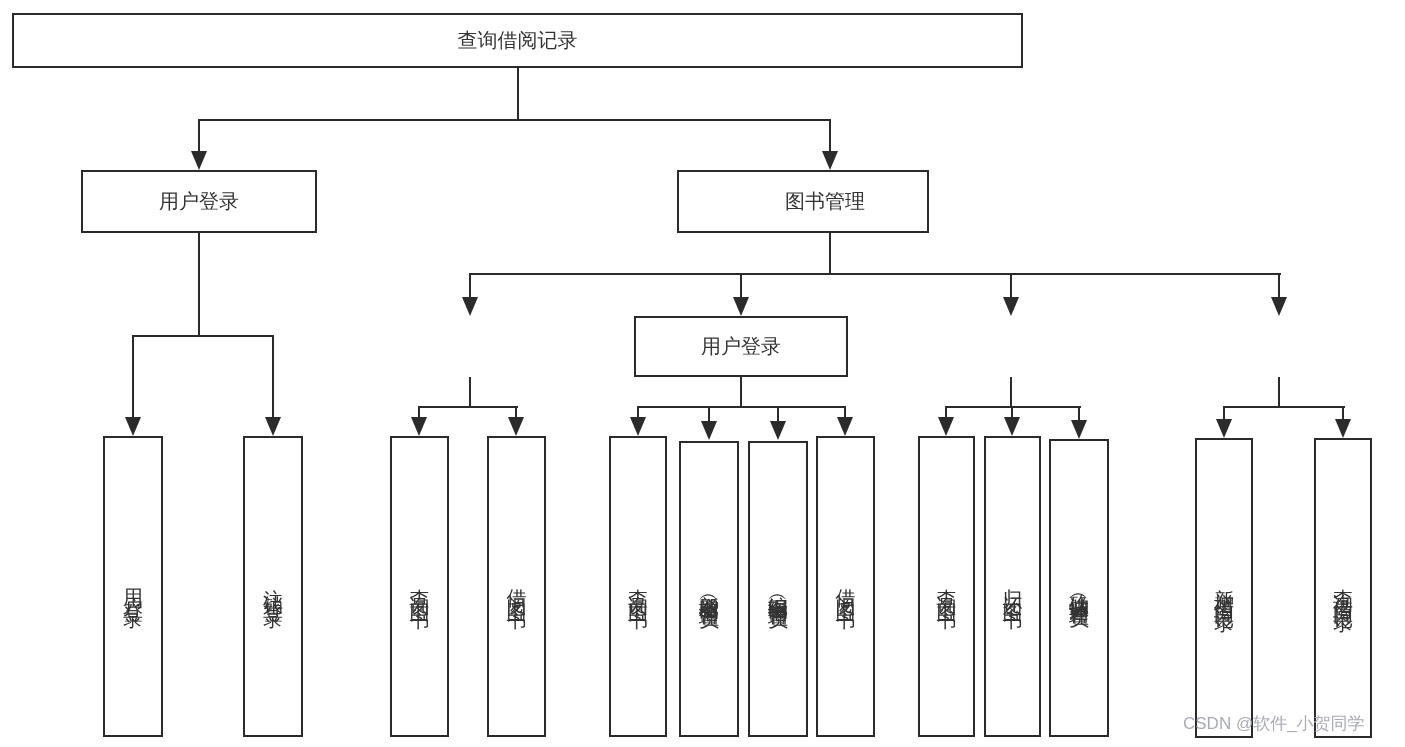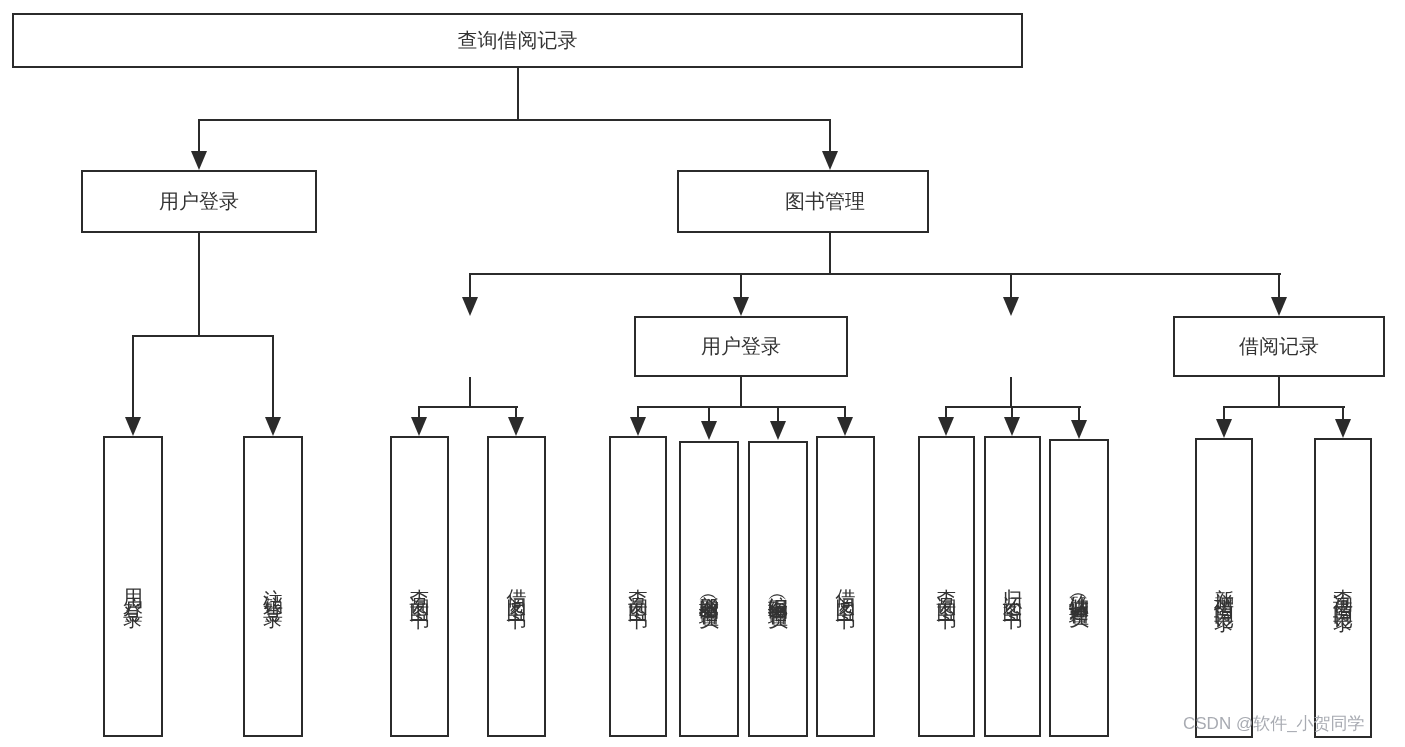--- a/index.html
+++ b/index.html
@@ -95,23 +95,20 @@
   <div class="shaft" style="left:740px; top:273px; height:28px;"></div>
   <div class="arrowhead" style="left:733px; top:297px;"></div>
   <div class="shaft" style="left:1010px; top:273px; height:28px;"></div>
   <div class="arrowhead" style="left:1003px; top:297px;"></div>
   <div class="shaft" style="left:1278px; top:273px; height:28px;"></div>
   <div class="arrowhead" style="left:1271px; top:297px;"></div>
 
   <div class="box" style="left:634px; top:316px; width:214px; height:61px;">
     <span class="lbl">用户登录</span>
   </div>
-  <div class="box" style="left:1173px; top:316px; width:212px; height:61px;">
-    <span class="lbl">借阅记录</span>
-  </div>
 
   <div class="vline" style="left:469px; top:377px; height:31px;"></div>
   <div class="hline" style="left:418px; top:406px; width:100px;"></div>
   <div class="shaft" style="left:418px; top:406px; height:14px;"></div>
   <div class="arrowhead" style="left:411px; top:417px;"></div>
   <div class="shaft" style="left:515px; top:406px; height:14px;"></div>
   <div class="arrowhead" style="left:508px; top:417px;"></div>
 
   <div class="vline" style="left:740px; top:377px; height:31px;"></div>
   <div class="hline" style="left:637px; top:406px; width:209px;"></div>

